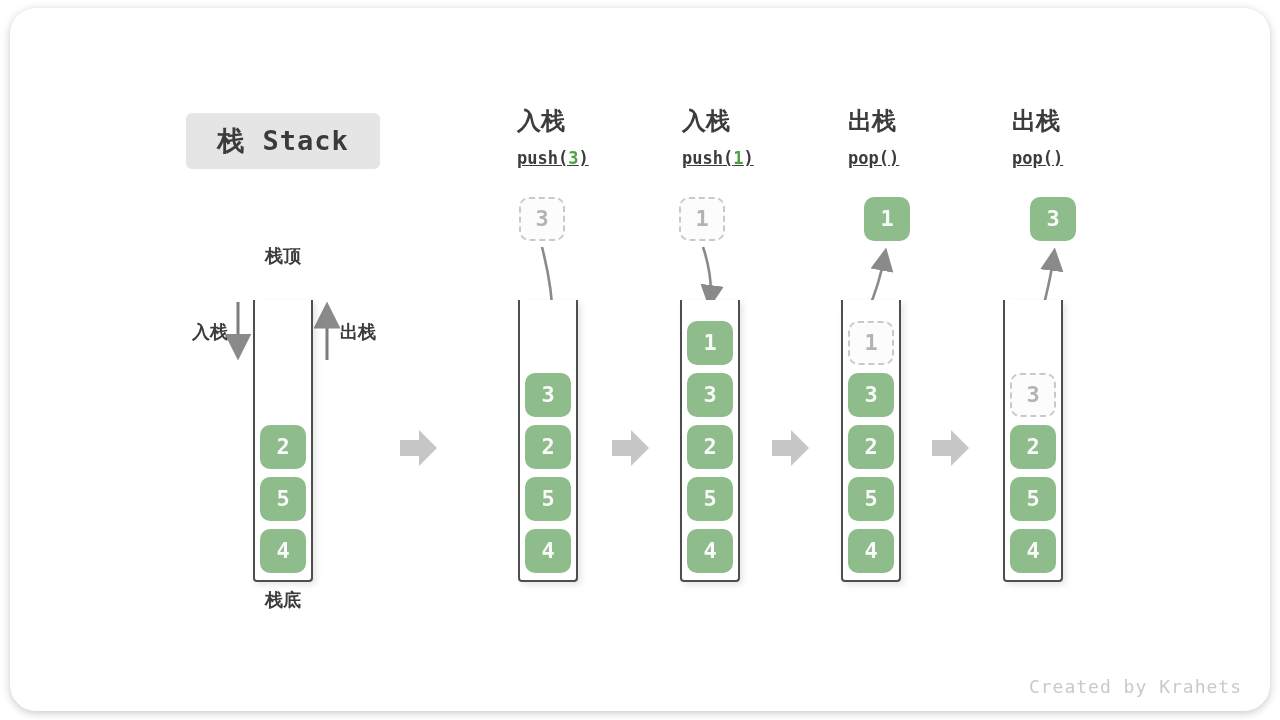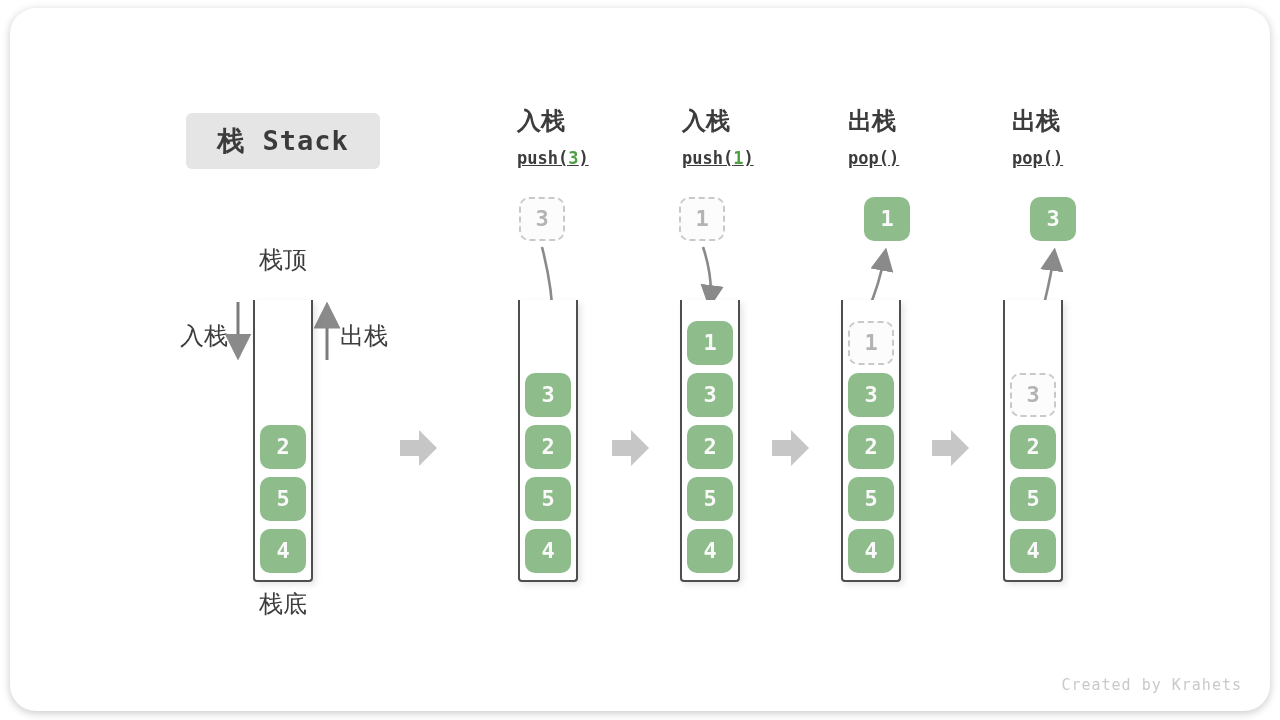--- a/index.html
+++ b/index.html
@@ -16,21 +16,21 @@
   
   .title-chip{
     position:absolute;left:186px;top:113px;width:194px;height:56px;
     background:#e5e5e5;border-radius:6px;
     display:flex;align-items:center;justify-content:center;
     font-family:"DejaVu Sans Mono","Liberation Sans",monospace,sans-serif;
     font-size:27px;font-weight:700;color:#3b3b3b;letter-spacing:1px;
   }
   
   .cjk-label{
-    position:absolute;font-size:24px;font-weight:400;color:#3c3c3c;
+    position:absolute;font-size:18px;font-weight:700;color:#3c3c3c;
   }
   .center100{width:100px;text-align:center;}
   
   .op-header{position:absolute;}
   .op-cn{font-size:24px;font-weight:700;line-height:30px;color:#3c3c3c;}
   .op-code{
     margin-top:7px;font-family:"DejaVu Sans Mono","Liberation Mono",monospace;
     font-size:17px;line-height:30px;font-weight:600;color:#3c3c3c;text-decoration:underline;
   }
   .op-code .arg{color:var(--code-green,#4e9e43);font-weight:700;}
@@ -52,21 +52,21 @@
   .vbox.ghost{
     background:#fcfcfc;border:2px dashed #c9c9c9;color:#b3b3b3;
     line-height:40px;font-weight:600;
   }
   
   #arrows{position:absolute;left:0;top:0;pointer-events:none;}
   
   .watermark{
     position:absolute;top:676px;right:38px;
     font-family:"DejaVu Sans Mono","Liberation Mono",monospace;
-    font-size:15px;color:#c9c9c9;letter-spacing:1px;text-align:center;
+    font-size:18px;color:#c9c9c9;letter-spacing:1px;text-align:center;
   }
 </style>
 </head>
 <body>
 
 <div id="canvas">
   <div id="card"></div>
 
   <div class="title-chip">栈 Stack</div>
 

